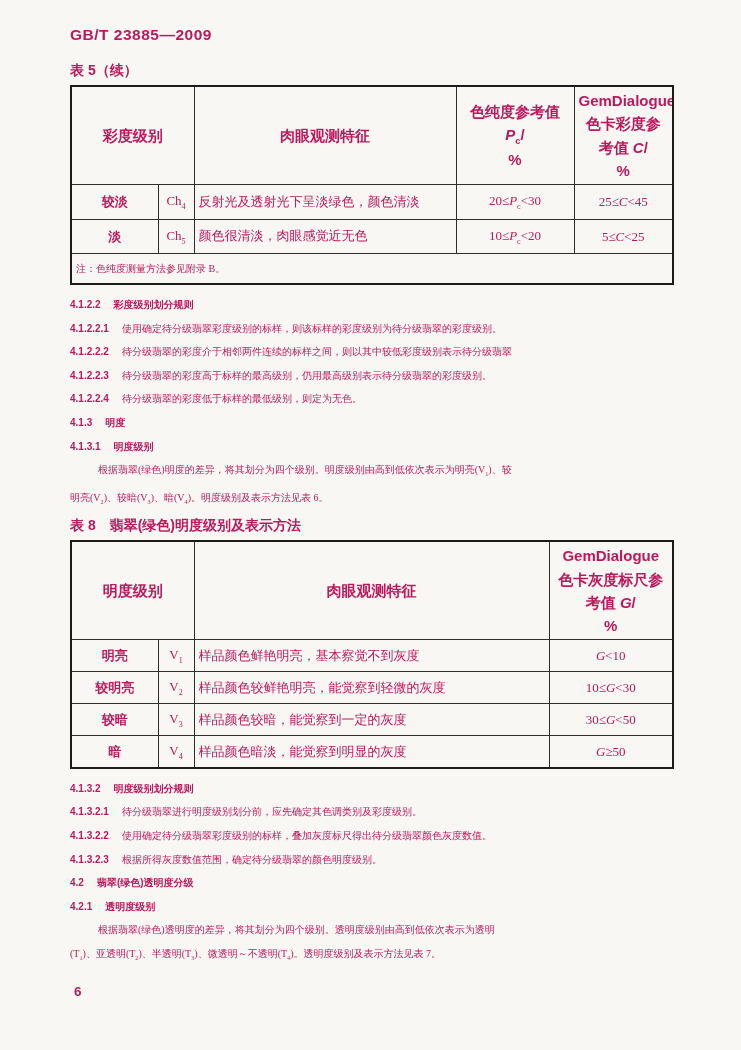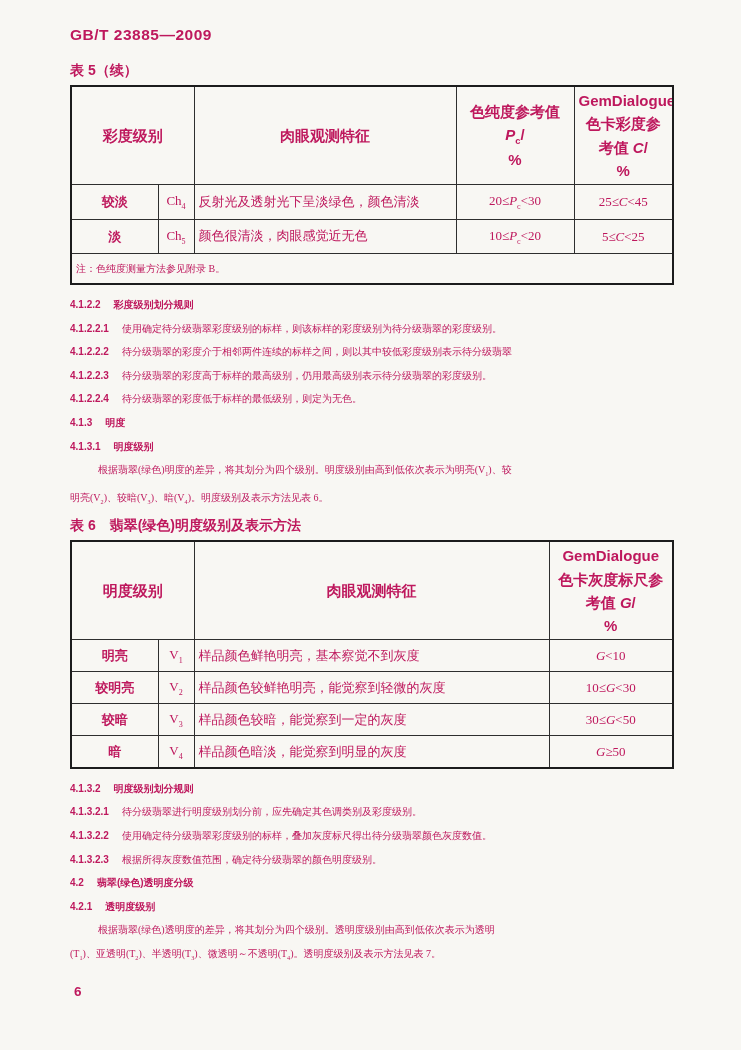--- a/index.html
+++ b/index.html
@@ -138,21 +138,21 @@
       </div>
       <div class="sec-line indent">
         <span class="txt">根据翡翠(绿色)明度的差异，将其划分为四个级别。明度级别由高到低依次表示为明亮(V<sub>1</sub>)、较</span>
       </div>
       <div class="sec-line">
         <span class="txt">明亮(V<sub>2</sub>)、较暗(V<sub>3</sub>)、暗(V<sub>4</sub>)。明度级别及表示方法见表 6。</span>
       </div>
     </div>
 
     <div class="t6block">
-      <div class="tbl-title">表 6　翡翠(绿色)明度级别及表示方法</div>
+      <div class="tbl-title">表 8　翡翠(绿色)明度级别及表示方法</div>
 
       <table class="gbtable">
         <colgroup>
           <col style="width:87px">
             <col style="width:36px">
             <col style="width:355px">
             <col style="width:124px">
         </colgroup>
         <tbody>
             <tr style="height:73px">

